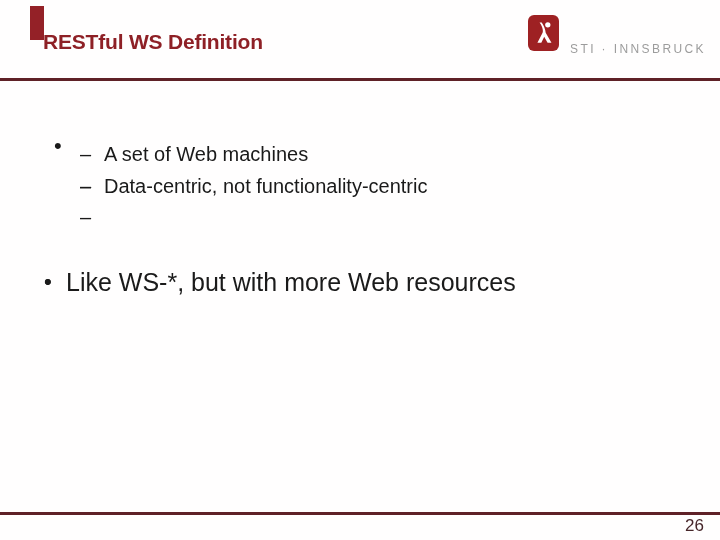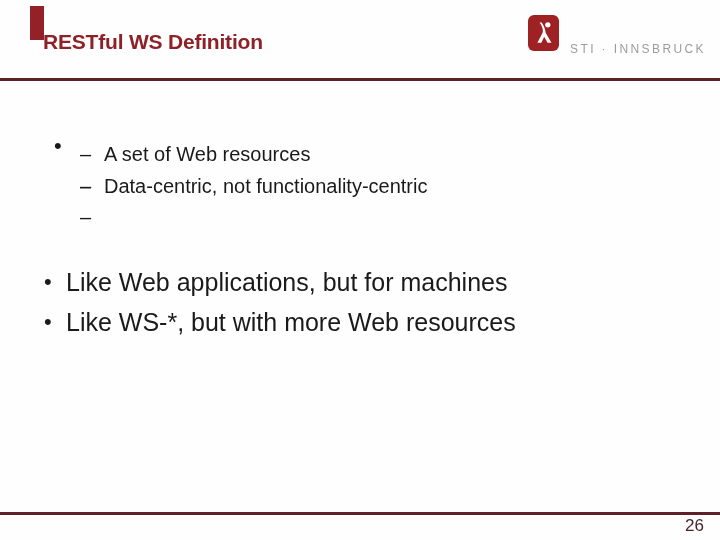--- a/index.html
+++ b/index.html
@@ -74,25 +74,25 @@
         <path d="M11 4.5 C 13.8 8.5 15.2 12 15.2 15.5 C 15.2 16.6 15 17.5 14.5 18.4
                  L 8.2 30.5 L 13.2 30.5 L 16.9 22.8 L 21.2 30.5 L 26.2 30.5
                  L 18.8 17.6 C 18.4 12.8 16.2 7.8 13.7 4.5 Z" fill="#ffffff"></path>
       </svg>
     </div>
     <div class="logo-text">STI · INNSBRUCK</div>
   </div>
 
   <div class="bullet-list">
       <div class="item l1"><span class="marker">•</span></div>
-      <div class="item l2"><span class="marker">–</span><span>A set of Web resources</span></div>
+      <div class="item l2"><span class="marker">–</span><span>A set of Web machines</span></div>
       <div class="item l2"><span class="marker">–</span></div>
       <div class="item l2"><span class="marker">–</span><span>Data-centric, not functionality-centric</span></div>
       <div class="item l2"><span class="marker">–</span></div>
-      <div class="item l1b first"><span class="marker">•</span><span>Like Web applications, but for machines</span></div>
+      <div class="item l1b first"><span class="marker">•</span></div>
       <div class="item l1b"><span class="marker">•</span><span>Like WS-*, but with more Web resources</span></div>
     </div>
 
   <div class="divider bottom"></div>
 
   <div class="page-number">26</div>
 
 </div>
 
 </body></html>

